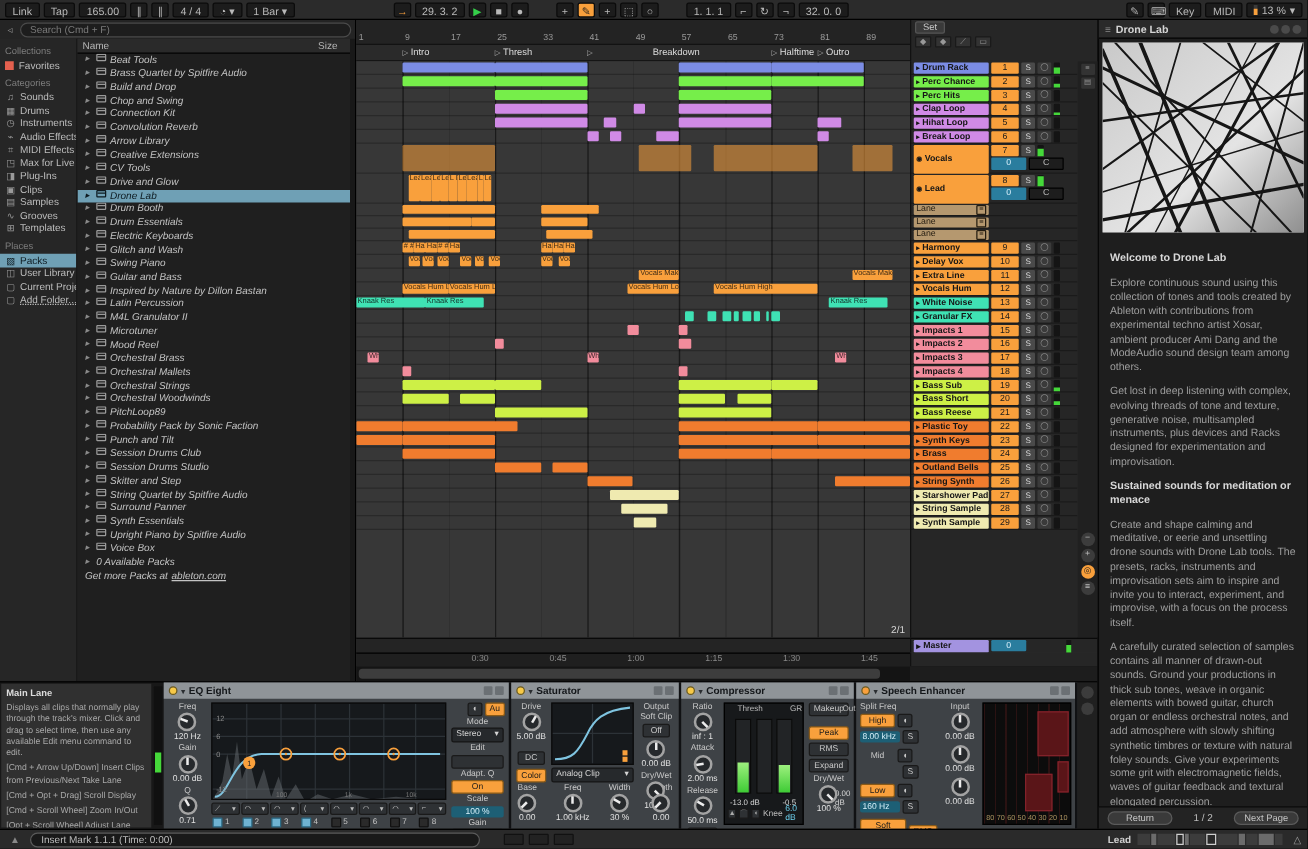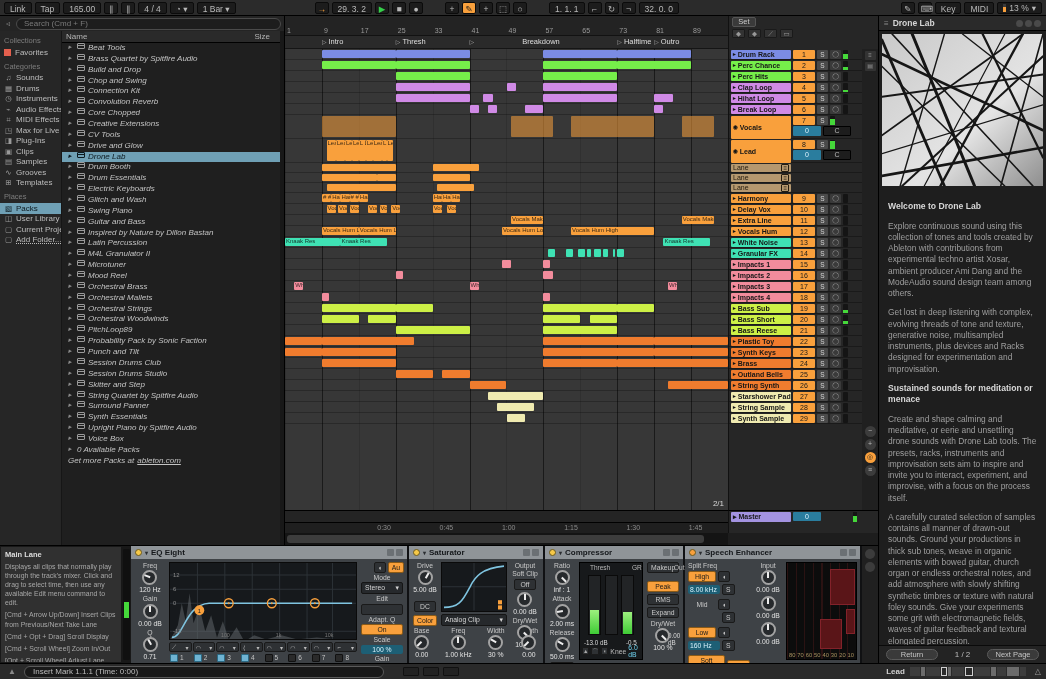--- a/index.html
+++ b/index.html
@@ -377,21 +377,21 @@
                     <span>Connection Kit</span>
                   </div>
                   <div class="pack-row">
                     <span class="exp">▸</span>
                     <span class="packbox"></span>
                     <span>Convolution Reverb</span>
                   </div>
                   <div class="pack-row">
                     <span class="exp">▸</span>
                     <span class="packbox"></span>
-                    <span>Core Chopped</span>
+                    <span>Arrow Library</span>
                   </div>
                   <div class="pack-row">
                     <span class="exp">▸</span>
                     <span class="packbox"></span>
                     <span>Creative Extensions</span>
                   </div>
                   <div class="pack-row">
                     <span class="exp">▸</span>
                     <span class="packbox"></span>
                     <span>CV Tools</span>

